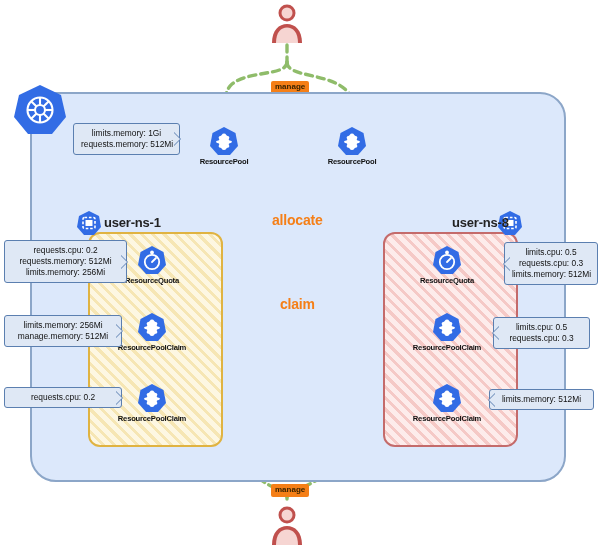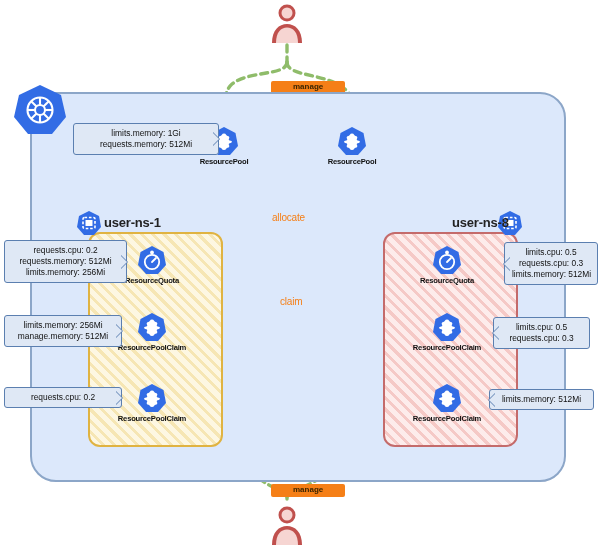--- a/index.html
+++ b/index.html
@@ -65,27 +65,27 @@
     text-align:center;
   }
 
   
   .actor{position:absolute;width:34px;height:40px;}
 
   
   .badge{
     position:absolute;background:#f57f17;border-radius:2px;
     font-size:8px;color:#3a2400;font-weight:bold;
-    padding:2px 22px;line-height:1.1;white-space:nowrap;
+    padding:2px 4px;line-height:1.1;white-space:nowrap;
     text-align:center;
   }
 
   
   .edge-label{
-    position:absolute;font-size:10px;font-weight:normal;color:#f57f17;
+    position:absolute;font-size:14px;font-weight:bold;color:#f57f17;
     white-space:nowrap;letter-spacing:-.2px;
   }
 
   
   #k8s-logo{left:12px;top:82px;width:56px;height:56px;}
   
   .ns-icon{position:absolute;width:26px;height:26px;}
 
   svg.edges{position:absolute;left:0;top:0;width:600px;height:549px;
             pointer-events:none;}
@@ -194,21 +194,21 @@
                c-0.9,1.3 0.5,2 1.7,2 c1.6,0 1.6,2.2 0,2.2 c-1.2,0 -2.6,0.7 -1.7,2
                c0.8,1.2 0.2,2.8 -1.4,2.8 c-1.4,0 -1.4,2.4 -3.6,2.4
                c-2.2,0 -2.2,-2.4 -3.6,-2.4 c-1.6,0 -2.2,-1.6 -1.4,-2.8
                c0.9,-1.3 -0.5,-2 -1.7,-2 c-1.6,0 -1.6,-2.2 0,-2.2
                c1.2,0 2.6,-0.7 1.7,-2 c-0.8,-1.2 -0.2,-2.8 1.4,-2.8
                c1.4,0 1.4,-2.4 3.6,-2.4 z" fill="#ffffff"></path>
     </svg>
     <span class="node-label">ResourcePool</span>
   </div>
 
-  <div class="callout tail-r" style="left:73px;top:123px;width:146px;">
+  <div class="callout tail-r" style="left:73px;top:123px;width:107px;">
     <span class="ln">limits.memory: 1Gi</span>
     <span class="ln">requests.memory: 512Mi</span>
   </div>
 
 
   <div class="edge-label" style="left:272px;top:212px;">allocate</div>
   <div class="edge-label" style="left:280px;top:296px;">claim</div>
 
   <div id="ns-left" class="ns"></div>
   <div class="ns-icon abs" style="left:76px;top:210px;">

